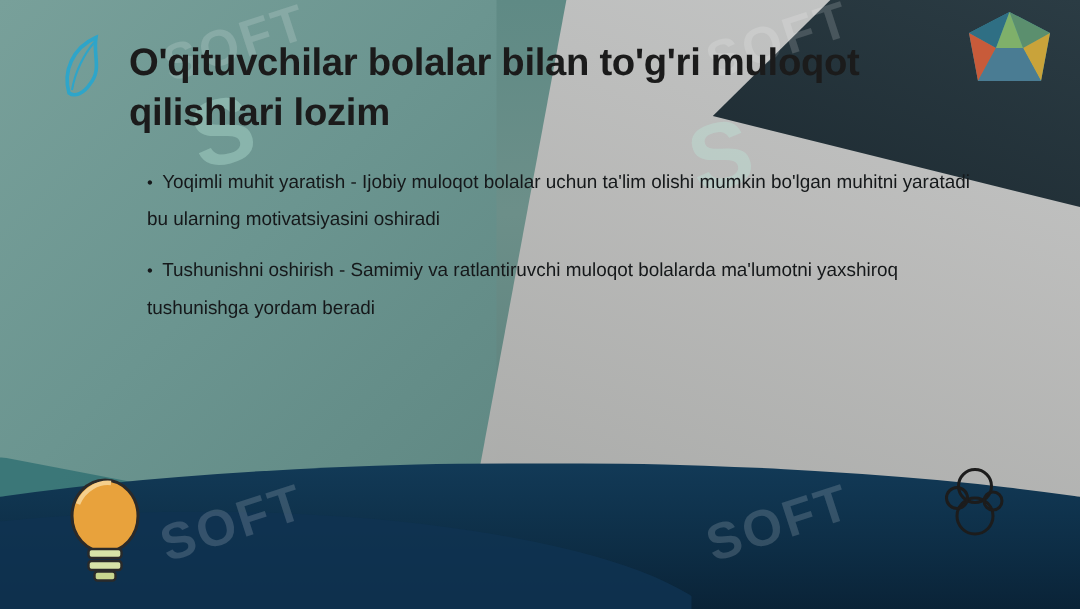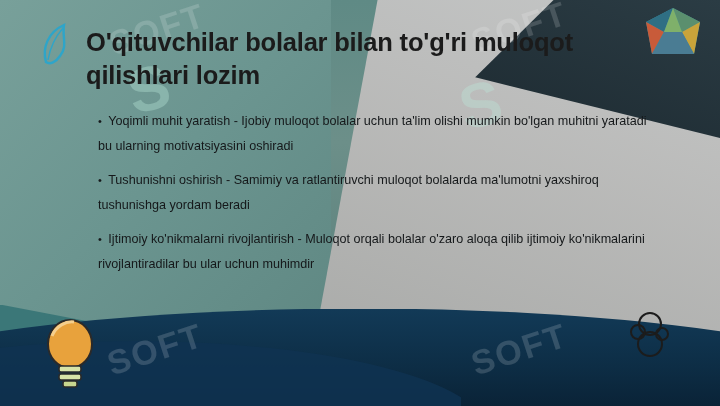--- a/index.html
+++ b/index.html
@@ -217,20 +217,16 @@
 
     <ul class="bullets">
       <li class="bullet">
         <span class="dot">•</span>
         <span>Yoqimli muhit yaratish - Ijobiy muloqot bolalar uchun ta'lim olishi mumkin bo'lgan muhitni yaratadi bu ularning motivatsiyasini oshiradi</span>
       </li>
       <li class="bullet">
         <span class="dot">•</span>
         <span>Tushunishni oshirish - Samimiy va ratlantiruvchi muloqot bolalarda ma'lumotni yaxshiroq tushunishga yordam beradi</span>
       </li>
-      <li class="bullet">
-        <span class="dot">•</span>
-        <span>Ijtimoiy ko'nikmalarni rivojlantirish - Muloqot orqali bolalar o'zaro aloqa qilib ijtimoiy ko'nikmalarini rivojlantiradilar bu ular uchun muhimdir</span>
-      </li>
     </ul>
   </div>
 
 </div>
 
 </body></html>

